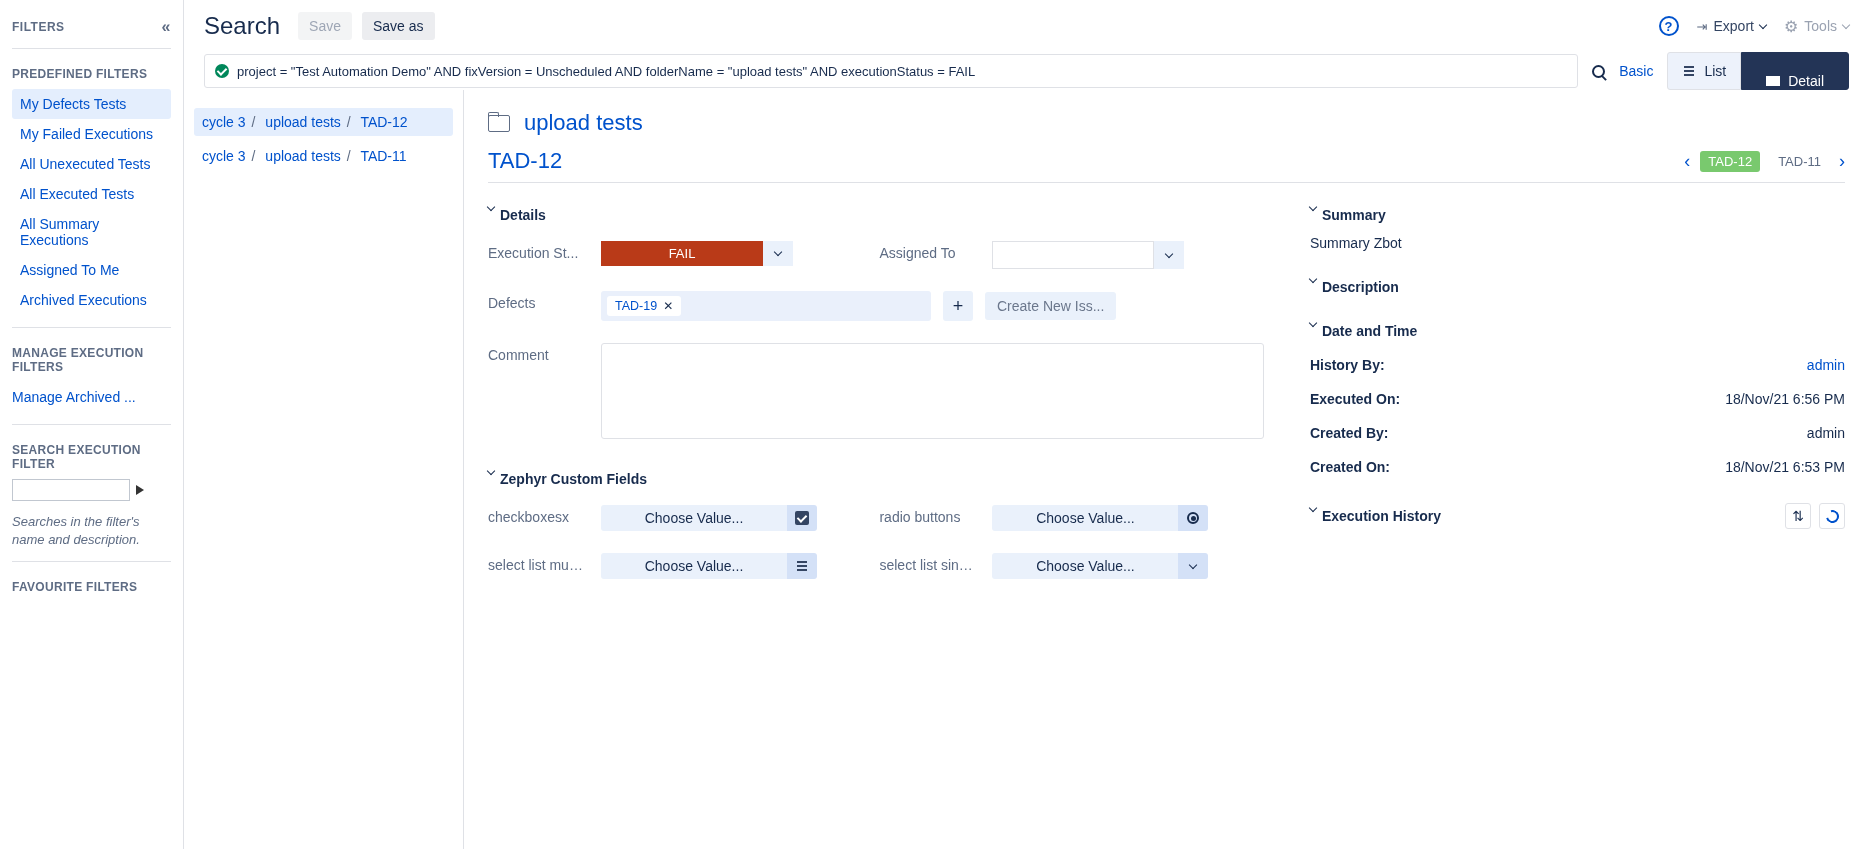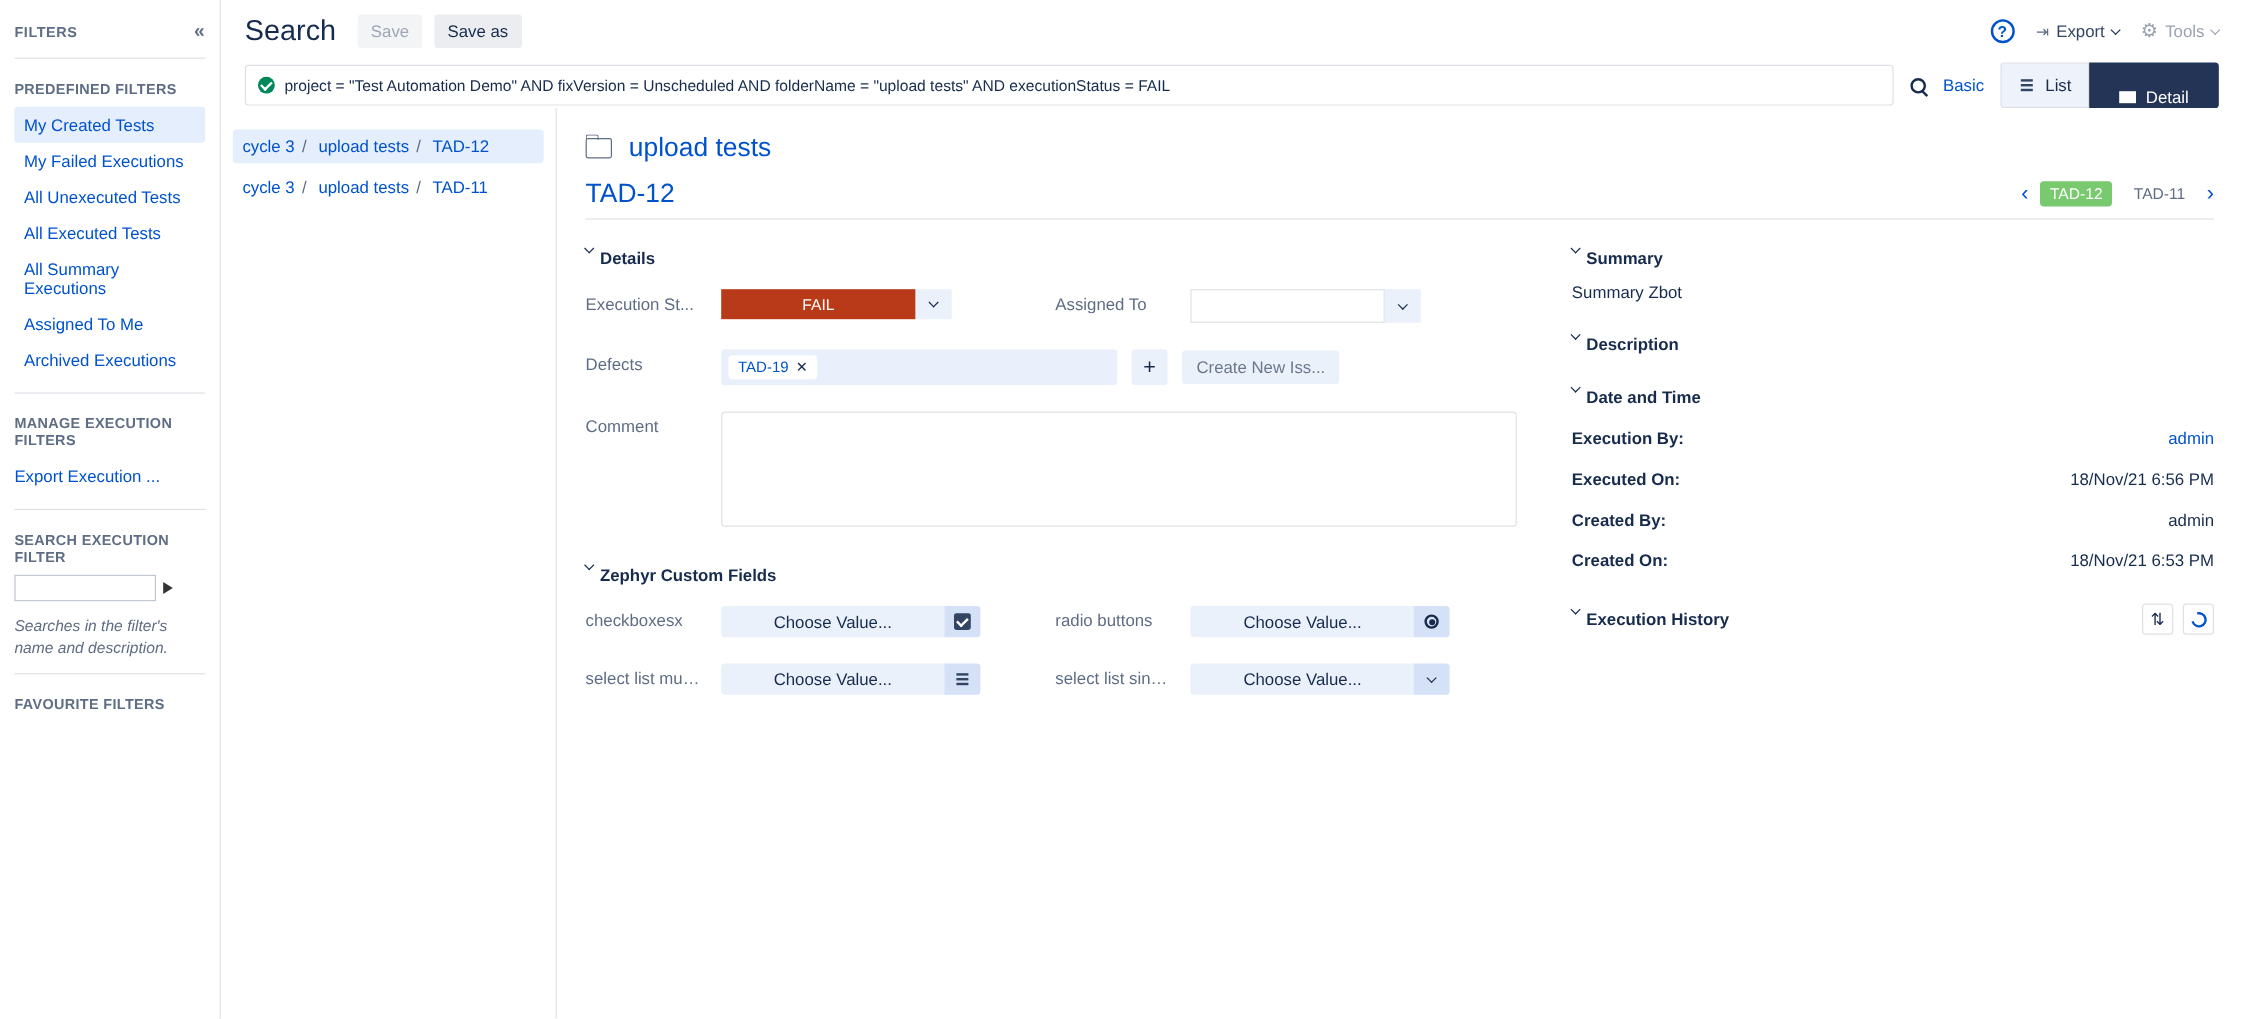--- a/index.html
+++ b/index.html
@@ -101,30 +101,30 @@
 
 <div class="app">
 
   <div class="sidebar">
     <div class="sb-hdr">
       <span>FILTERS</span>
       <span class="collapse">«</span>
     </div>
     <div class="sb-divider"></div>
     <div class="sb-section">PREDEFINED FILTERS</div>
-    <a class="sb-item active">My Created Tests</a>
+    <a class="sb-item active">My Defects Tests</a>
     <a class="sb-item">My Failed Executions</a>
     <a class="sb-item">All Unexecuted Tests</a>
     <a class="sb-item">All Executed Tests</a>
     <a class="sb-item">All Summary Executions</a>
     <a class="sb-item">Assigned To Me</a>
     <a class="sb-item">Archived Executions</a>
     <div class="sb-divider"></div>
     <div class="sb-section">MANAGE EXECUTION FILTERS</div>
-    <a class="sb-item" style="padding-left:0">Export Execution ...</a>
+    <a class="sb-item" style="padding-left:0">Manage Archived ...</a>
     <div class="sb-divider"></div>
     <div class="sb-section">SEARCH EXECUTION FILTER</div>
     <div class="sb-input-row">
       <input class="sb-input" style="">
       <span class="arrow-go"></span>
     </div>
     <div class="sb-hint">Searches in the filter's name and description.</div>
     <div class="sb-divider"></div>
     <div class="sb-section">FAVOURITE FILTERS</div>
   </div>
@@ -321,21 +321,21 @@
                 <span>Description</span>
               </div>
             </div>
 
             <div class="side-section">
               <div class="section-hdr">
                 <span class="chevron"></span>
                 <span>Date and Time</span>
               </div>
               <div class="kv-row">
-                <span class="kv-label">Execution By:</span>
+                <span class="kv-label">History By:</span>
                 <span class="kv-val link">admin</span>
               </div>
               <div class="kv-row">
                 <span class="kv-label">Executed On:</span>
                 <span class="kv-val">18/Nov/21 6:56 PM</span>
               </div>
               <div class="kv-row">
                 <span class="kv-label">Created By:</span>
                 <span class="kv-val">admin</span>
               </div>

